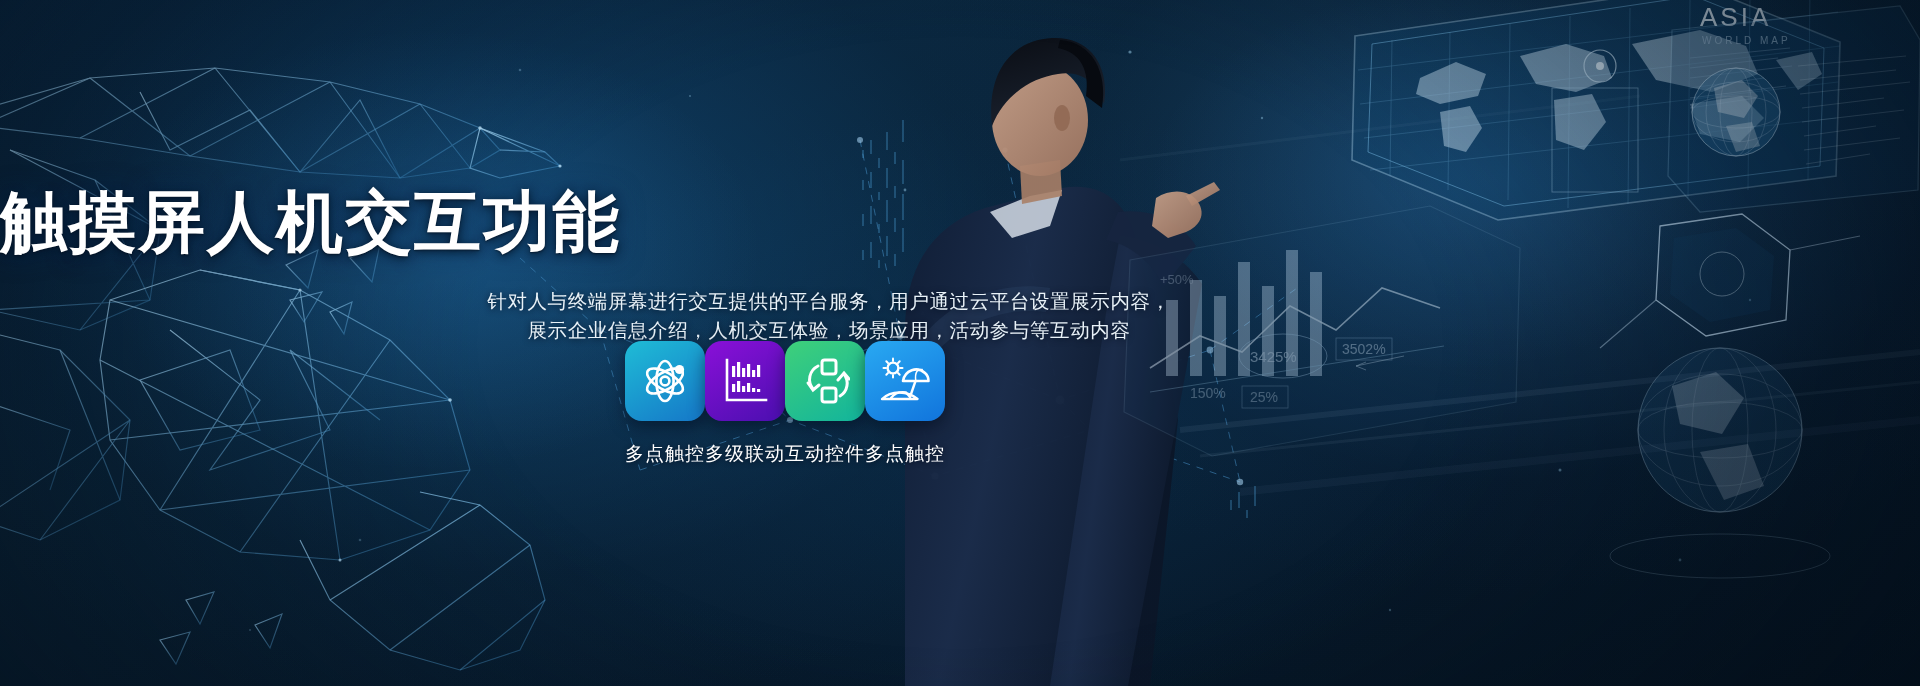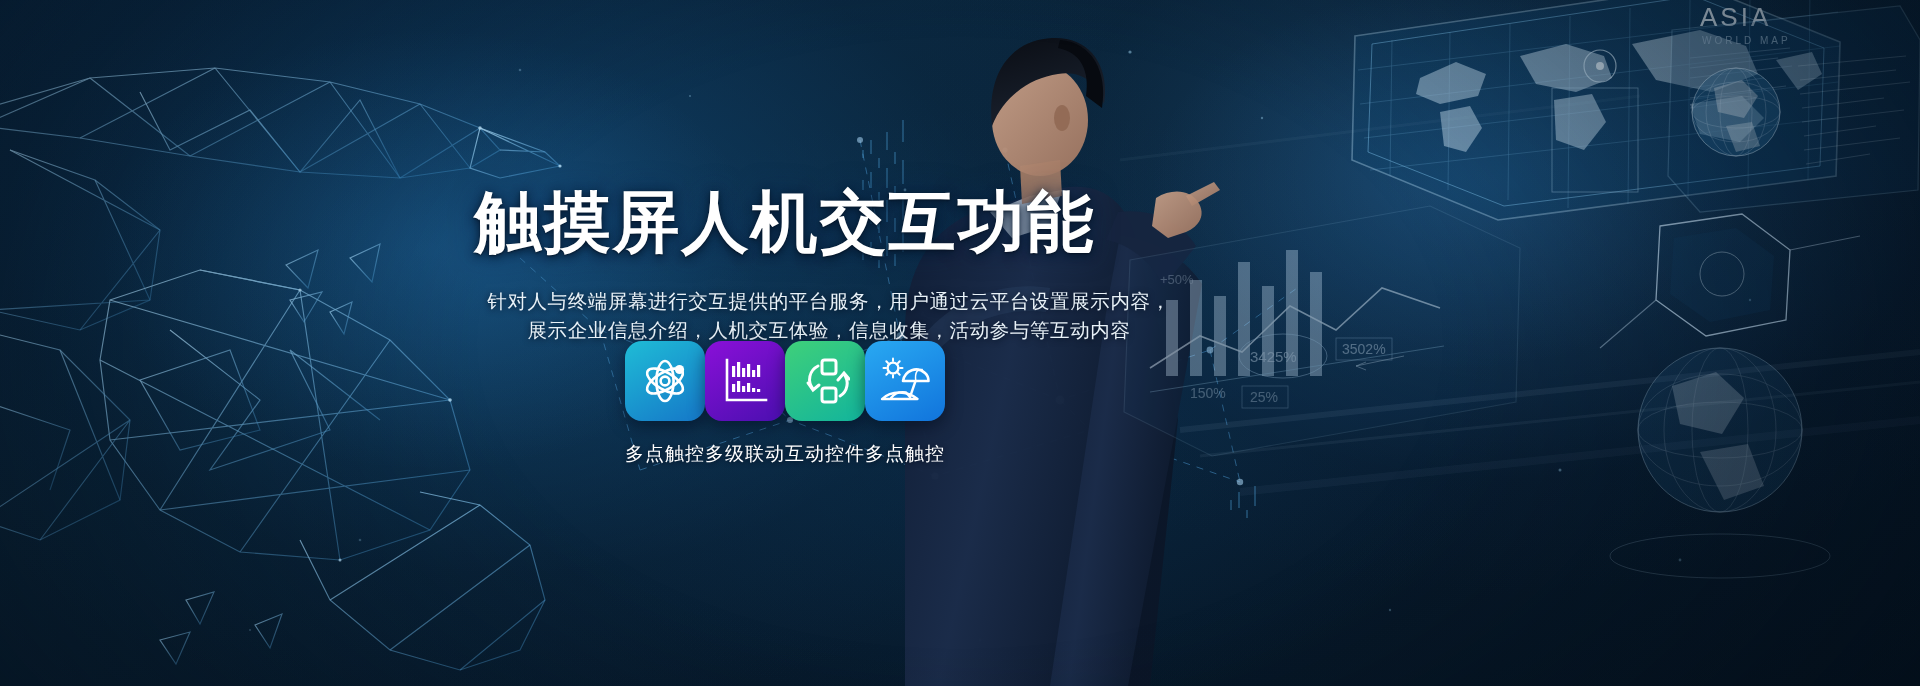--- a/index.html
+++ b/index.html
@@ -18,21 +18,21 @@
   .layer { position:absolute; inset:0; pointer-events:none; }
   .layer svg { display:block; width:100%; height:100%; }
 
   
   #vignette { position:absolute; inset:0; pointer-events:none;
     background:radial-gradient(ellipse 1200px 760px at 50% 50%, rgba(0,0,0,0) 40%, rgba(2,10,20,0.55) 100%); }
 
   
   #content { position:absolute; left:0; top:0; width:1920px; height:686px; }
 
-  #title { position:absolute; left:0; top:186px; width:1570px; text-align:center;
+  #title { position:absolute; left:0; top:186px; width:1570px; 
     font-size:67px; line-height:72px; font-weight:bold; color:#ffffff;
     letter-spacing:2px;
     text-shadow:0 2px 10px rgba(3,20,40,0.95), 0 0 26px rgba(10,40,80,0.75), 0 1px 2px rgba(0,0,0,0.6); }
 
   #subtitle { position:absolute; left:0; top:287px; width:1570px; text-align:center;
     font-size:19.5px; line-height:29px; color:#e9f2f8; font-weight:normal;
     letter-spacing:0.6px; text-shadow:0 1px 6px rgba(2,16,32,0.9);margin-left:44px; }
   #subtitle div { white-space:nowrap; }
 
   
@@ -361,21 +361,21 @@
   </div>
 
   <div id="vignette"></div>
 
   <div id="content">
 
     <div id="title">触摸屏人机交互功能</div>
 
     <div id="subtitle">
       <div>针对人与终端屏幕进行交互提供的平台服务，用户通过云平台设置展示内容，</div>
-      <div>展示企业信息介绍，人机交互体验，信息收集，活动参与等互动内容</div>
+      <div>展示企业信息介绍，人机交互体验，场景应用，活动参与等互动内容</div>
     </div>
 
     <div id="features">
 
       <div class="feature">
         <div class="tile" style="background:linear-gradient(150deg,#1fbcd6 0%,#1577c8 100%)">
           <svg width="52" height="52" viewBox="0 0 52 52" fill="none" stroke="#ffffff" stroke-width="2.6">
             <ellipse cx="26" cy="26" rx="20" ry="8.6" transform="rotate(30 26 26)"></ellipse>
             <ellipse cx="26" cy="26" rx="20" ry="8.6" transform="rotate(90 26 26)"></ellipse>
             <ellipse cx="26" cy="26" rx="20" ry="8.6" transform="rotate(150 26 26)"></ellipse>

